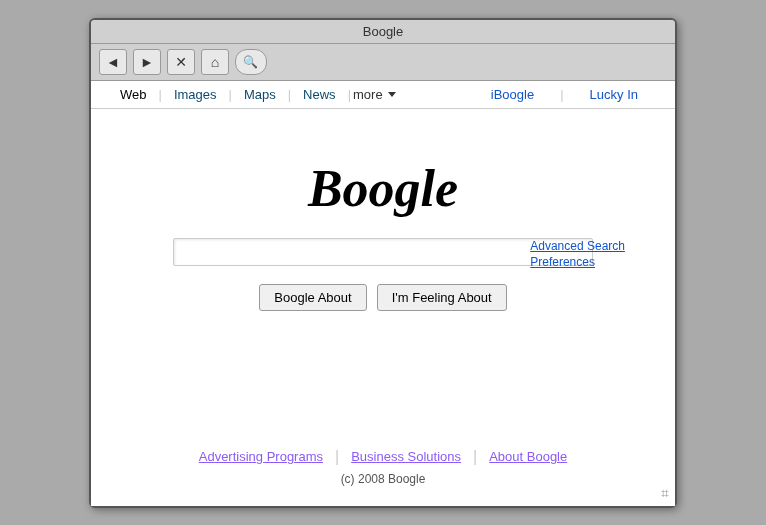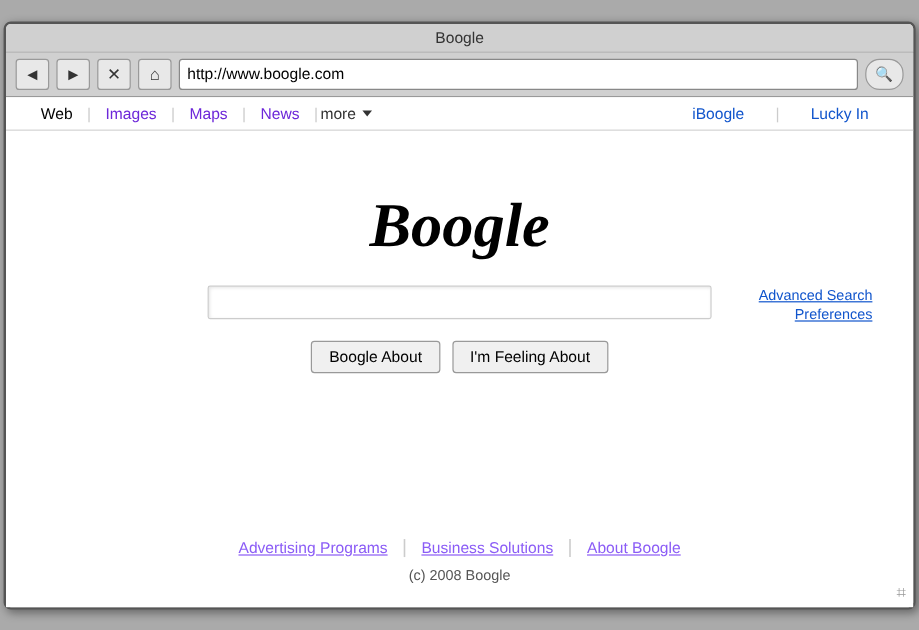--- a/index.html
+++ b/index.html
@@ -9,21 +9,21 @@
       display: flex;
       justify-content: center;
       align-items: center;
       width: 766px;
       height: 525px;
       font-family: Arial, sans-serif;
       overflow: hidden;
     }
 
     .browser-window {
-      width: 760px;
+      width: 588px;
       height: 490px;
       background: #e8e8e8;
       border: 2px solid #555;
       border-radius: 6px;
       display: flex;
       flex-direction: column;
       box-shadow: 2px 2px 8px rgba(0,0,0,0.4);
     }
 
     .title-bar {
@@ -93,21 +93,21 @@
     }
 
     .nav-links .left-links {
       display: flex;
       align-items: center;
       gap: 0;
       flex: 1;
     }
 
     .nav-link {
-      color: #6d28d9;
+      color: #0c4a6e;
       text-decoration: none;
       padding: 0 10px;
       cursor: pointer;
       font-size: 13px;
     }
 
     .nav-link:first-child {
       padding-left: 0;
     }
 
@@ -186,25 +186,25 @@
       border: 1px solid #ccc;
       border-radius: 2px;
       padding: 2px 6px;
       font-size: 14px;
       outline: none;
       box-shadow: inset 1px 1px 3px rgba(0,0,0,0.1);
     }
 
     .search-links {
       position: absolute;
-      right: 34px;
+      right: 50px;
       top: 0;
       display: flex;
       flex-direction: column;
-      align-items: flex-end;
+      align-items: flex-start;
     }
 
     .search-links a {
       color: #15c;
       font-size: 12px;
       text-decoration: underline;
       cursor: pointer;
       line-height: 1.4;
     }
 
@@ -282,21 +282,20 @@
 
   <div class="title-bar">
     <span>Boogle</span>
   </div>
 
   <div class="toolbar">
     <button class="nav-btn">◄</button>
     <button class="nav-btn">►</button>
     <button class="nav-btn">✕</button>
     <button class="nav-btn">⌂</button>
-    <input class="address-bar" type="text" value="http://www.boogle.com" style="">
     <div class="search-icon-btn">
       <span>🔍</span>
     </div>
   </div>
 
   <div class="nav-links">
     <div class="left-links">
       <a class="nav-link active">Web</a>
       <span class="nav-separator">|</span>
       <a class="nav-link">Images</a>

